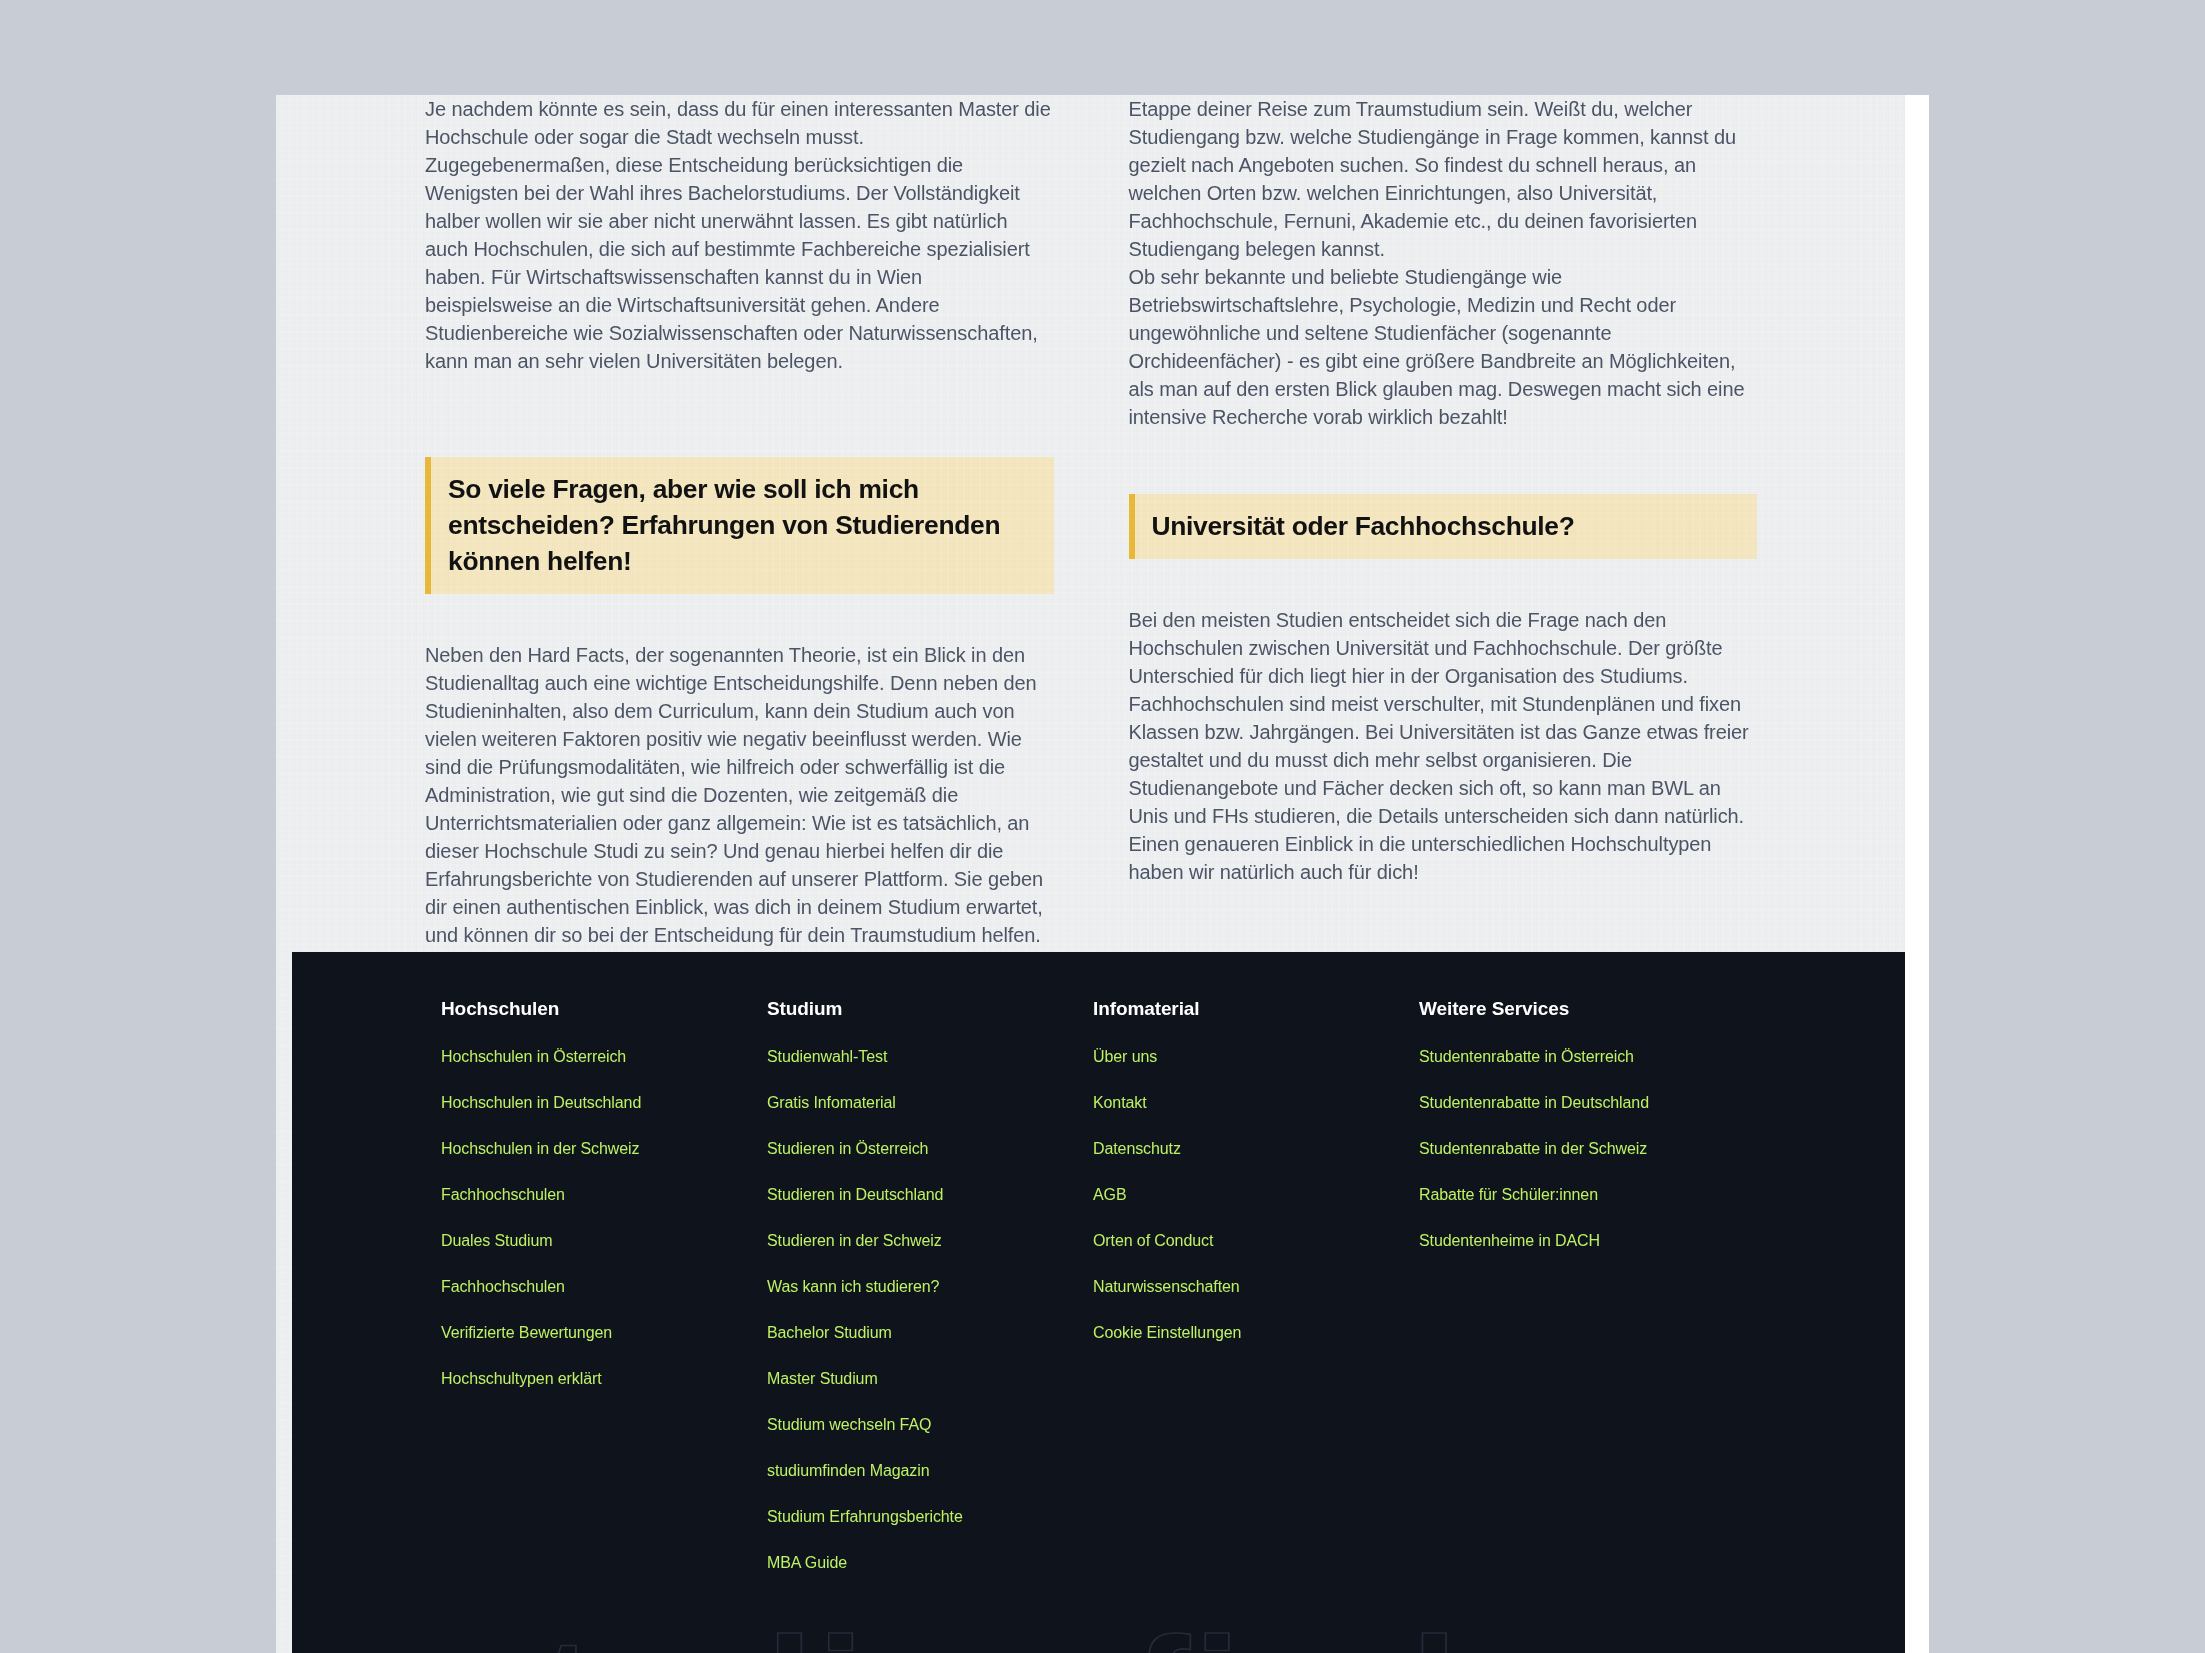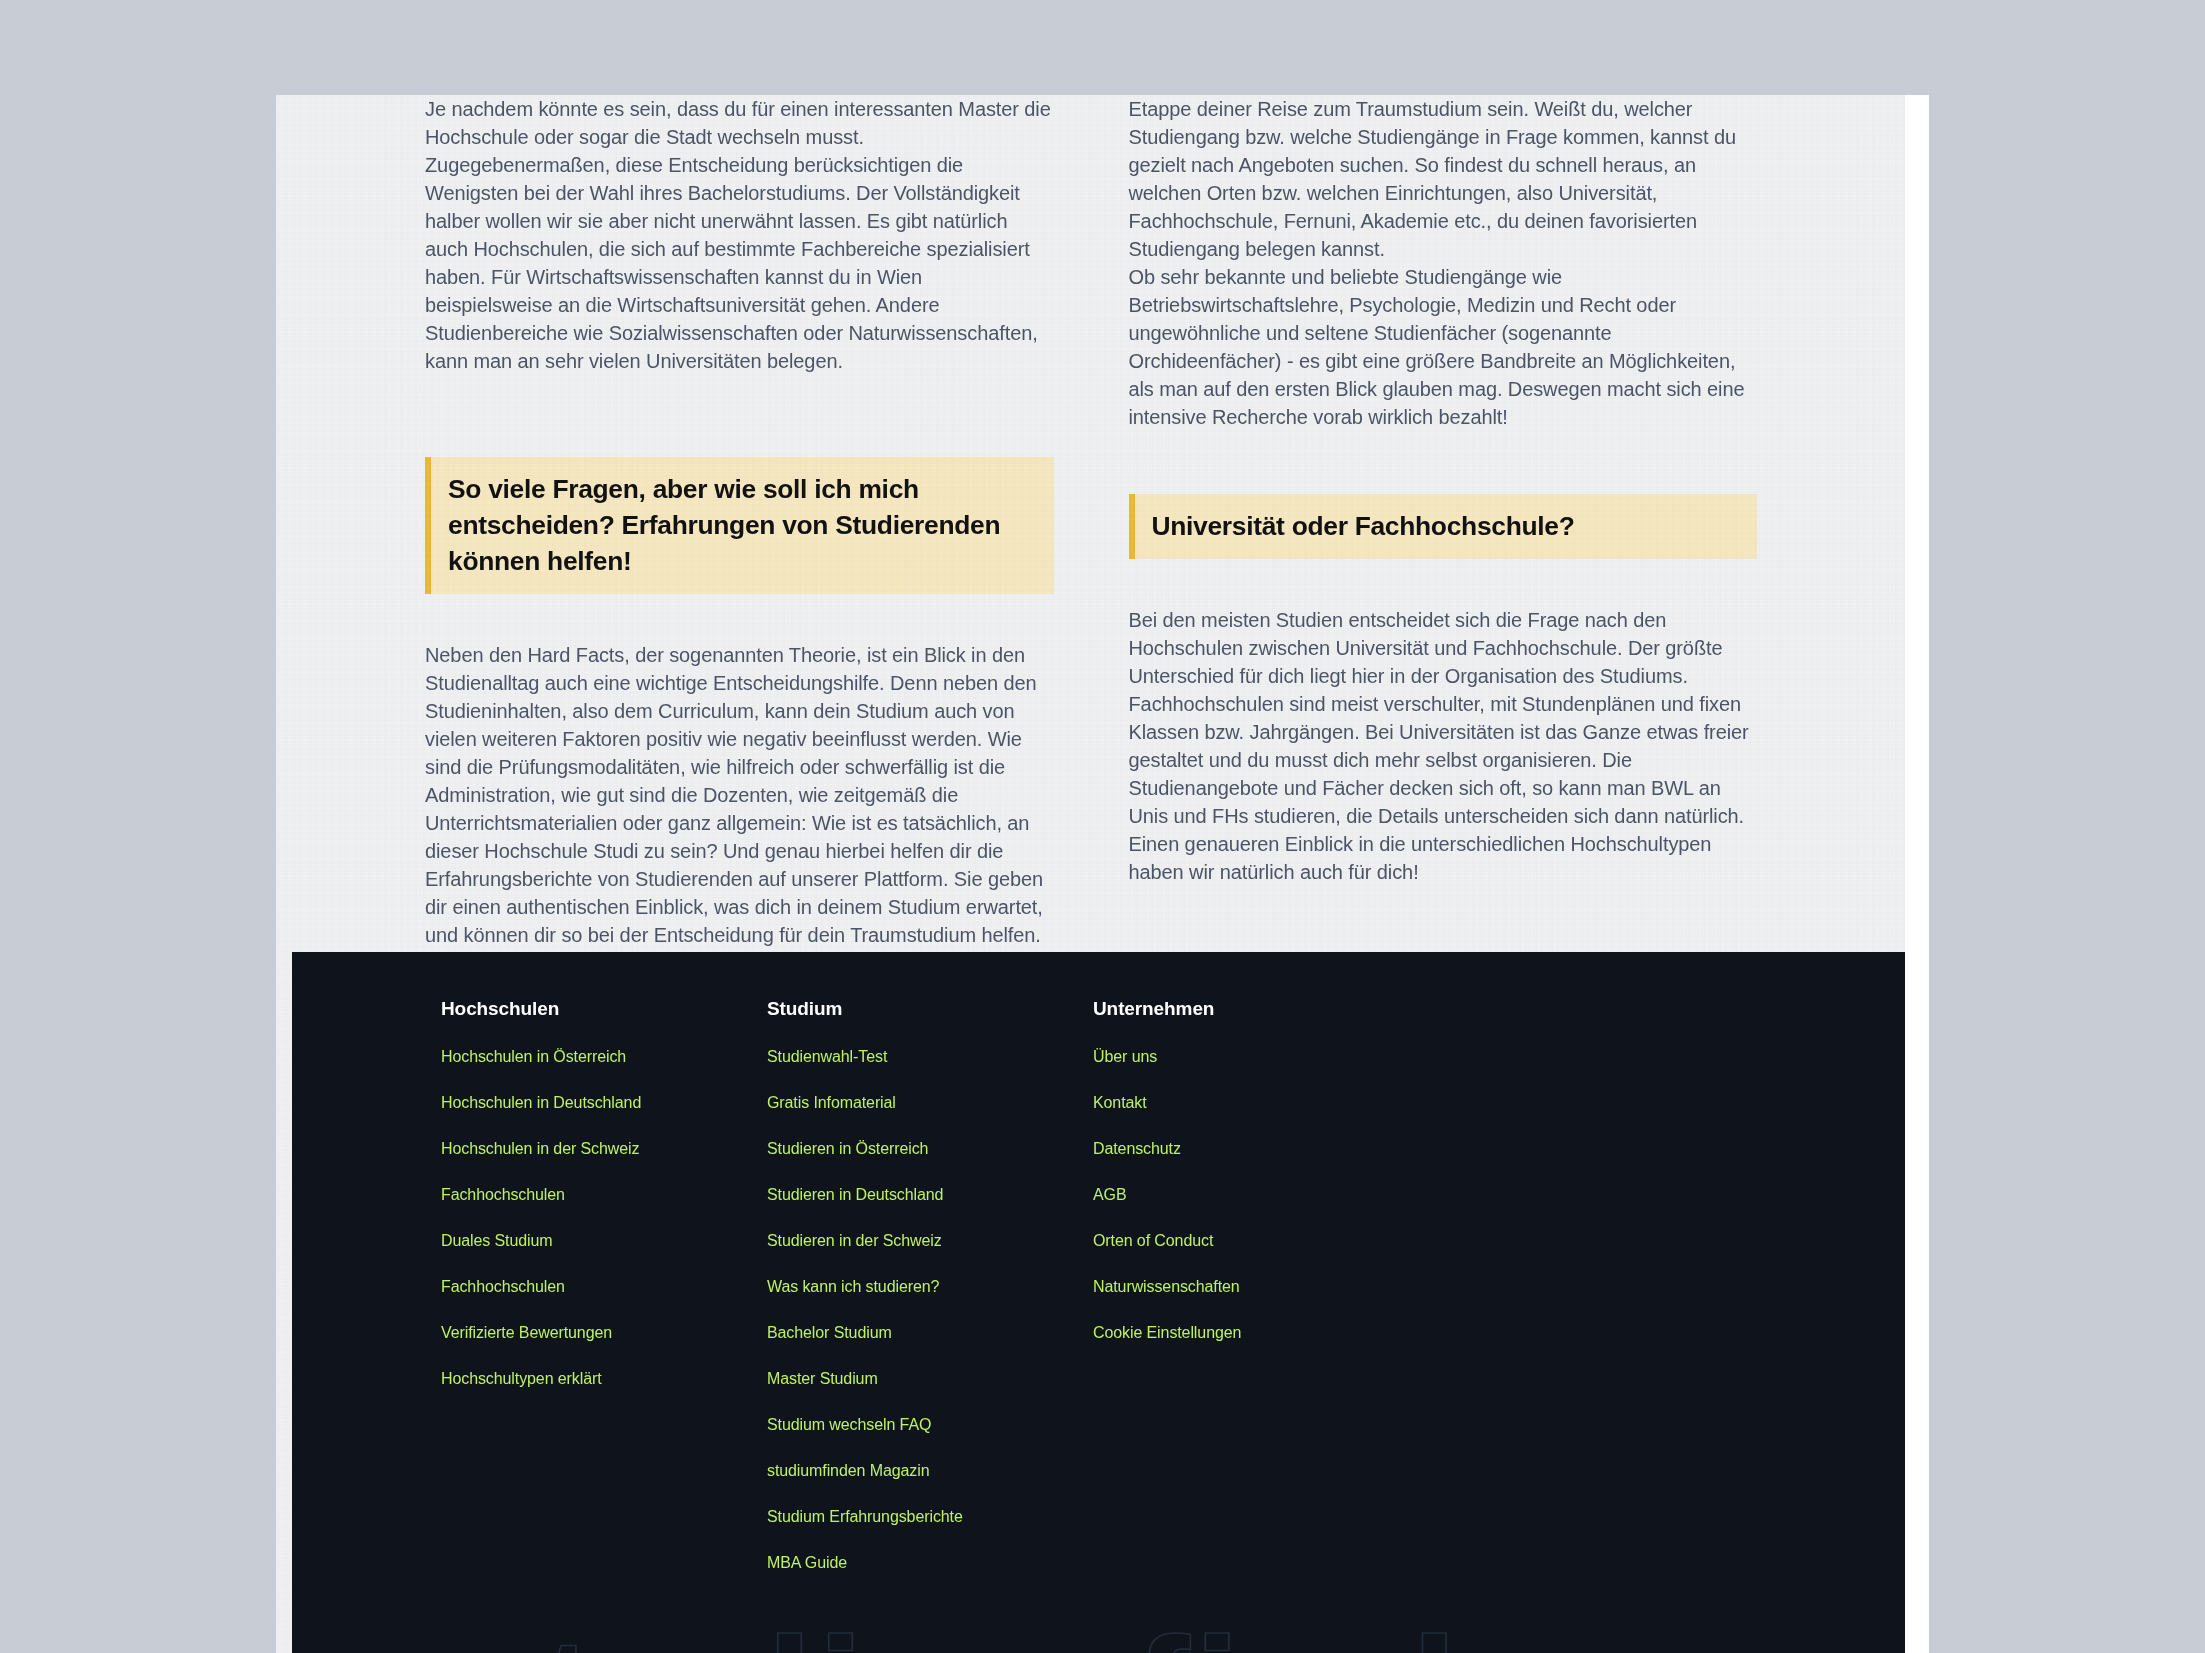--- a/index.html
+++ b/index.html
@@ -178,29 +178,37 @@
           <a class="flink">Studieren in der Schweiz</a>
           <a class="flink">Was kann ich studieren?</a>
           <a class="flink">Bachelor Studium</a>
           <a class="flink">Master Studium</a>
           <a class="flink">Studium wechseln FAQ</a>
           <a class="flink">studiumfinden Magazin</a>
           <a class="flink">Studium Erfahrungsberichte</a>
           <a class="flink">MBA Guide</a>
         </div>
         <div class="fcol">
-          <div class="fcol-head">Unternehmen</div>
+          <div class="fcol-head">Infomaterial</div>
           <a class="flink">Über uns</a>
           <a class="flink">Kontakt</a>
           <a class="flink">Datenschutz</a>
           <a class="flink">AGB</a>
           <a class="flink">Orten of Conduct</a>
           <a class="flink">Naturwissenschaften</a>
           <a class="flink">Cookie Einstellungen</a>
         </div>
+        <div class="fcol">
+          <div class="fcol-head">Weitere Services</div>
+          <a class="flink">Studentenrabatte in Österreich</a>
+          <a class="flink">Studentenrabatte in Deutschland</a>
+          <a class="flink">Studentenrabatte in der Schweiz</a>
+          <a class="flink">Rabatte für Schüler:innen</a>
+          <a class="flink">Studentenheime in DACH</a>
+        </div>
       </div>
     <div class="wordmark">studiumfinden</div>
   </div>
 
 </div>
 
 <div class="scrollbar-gutter"></div>
 
 
 </body></html>

